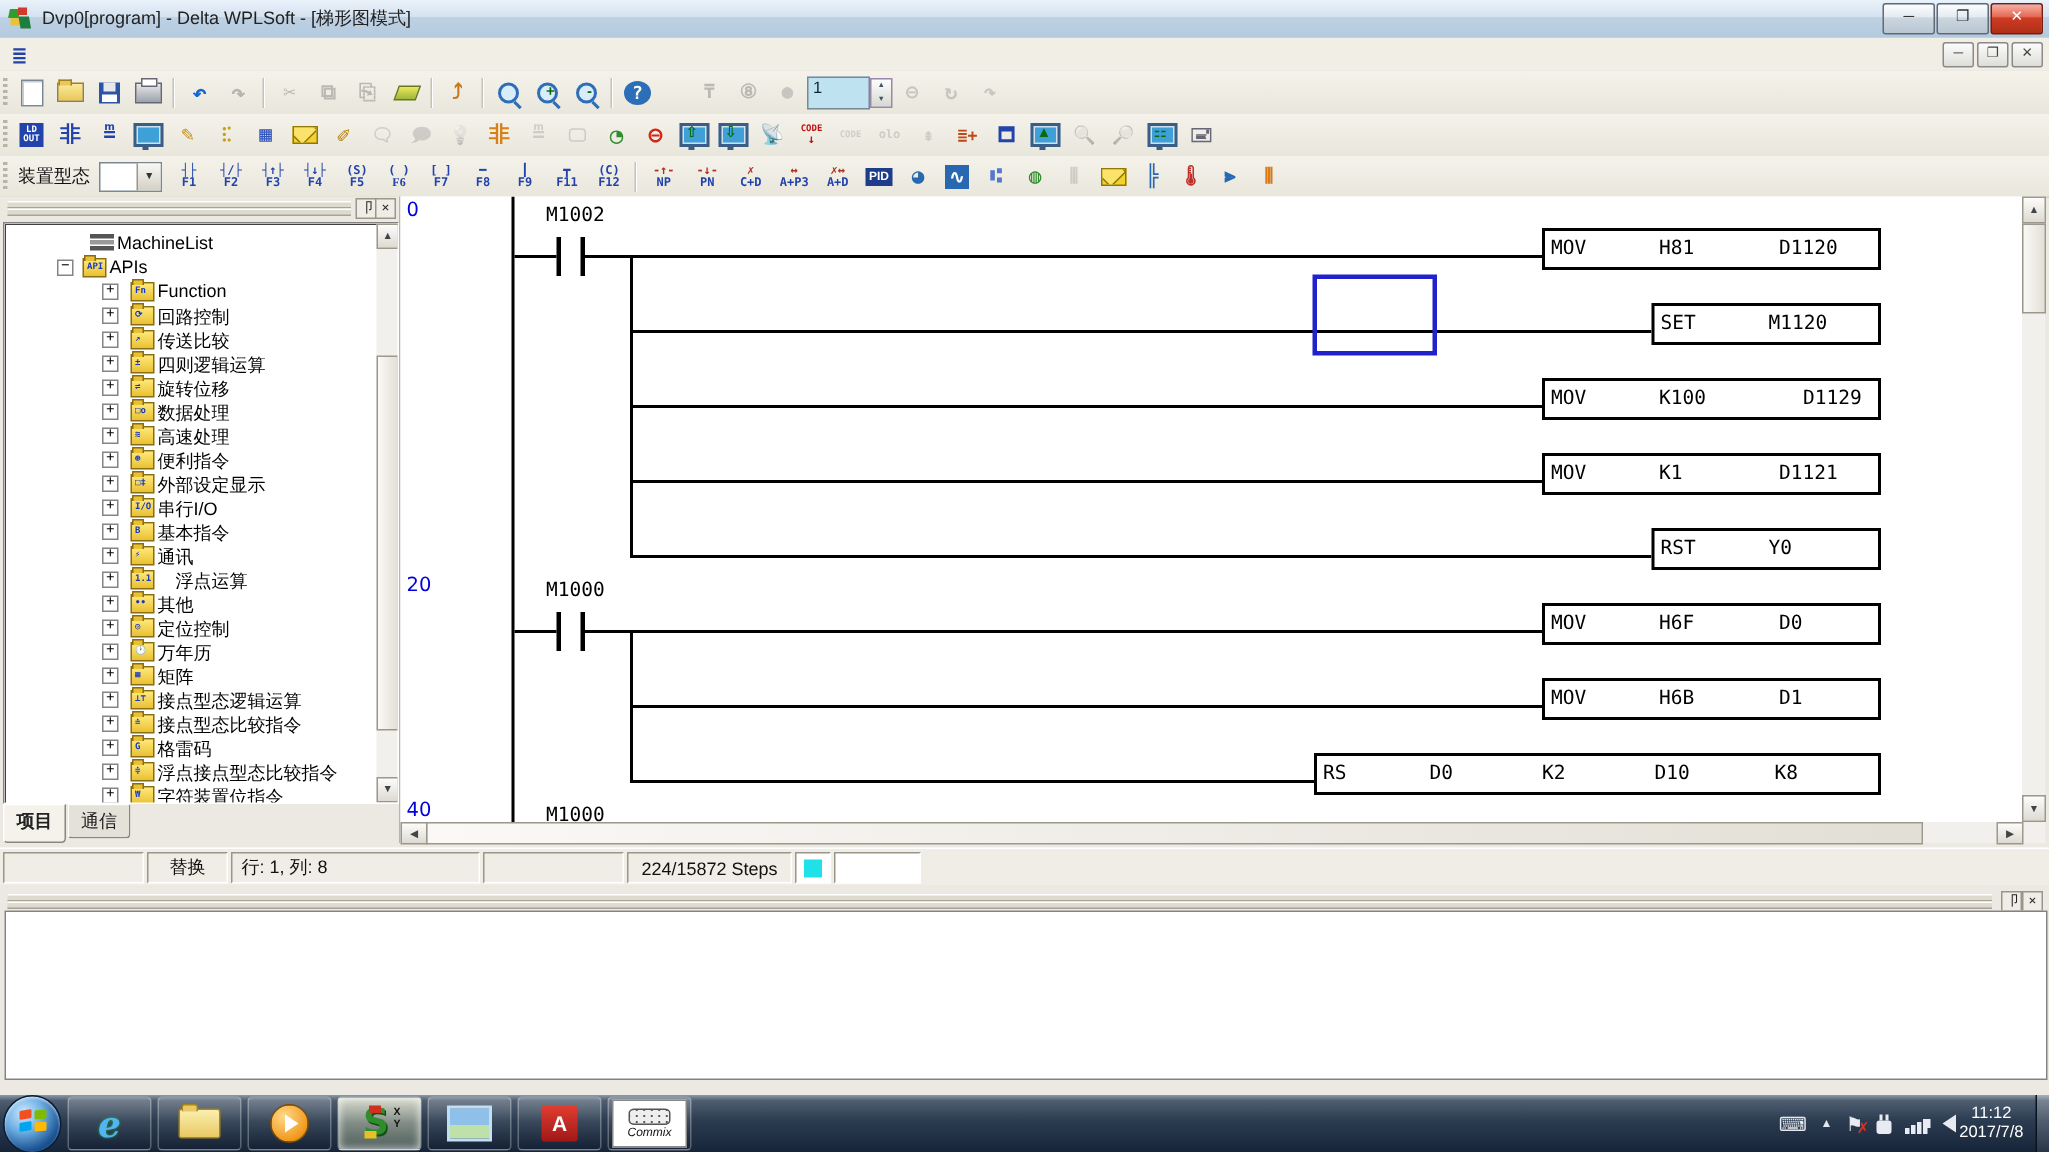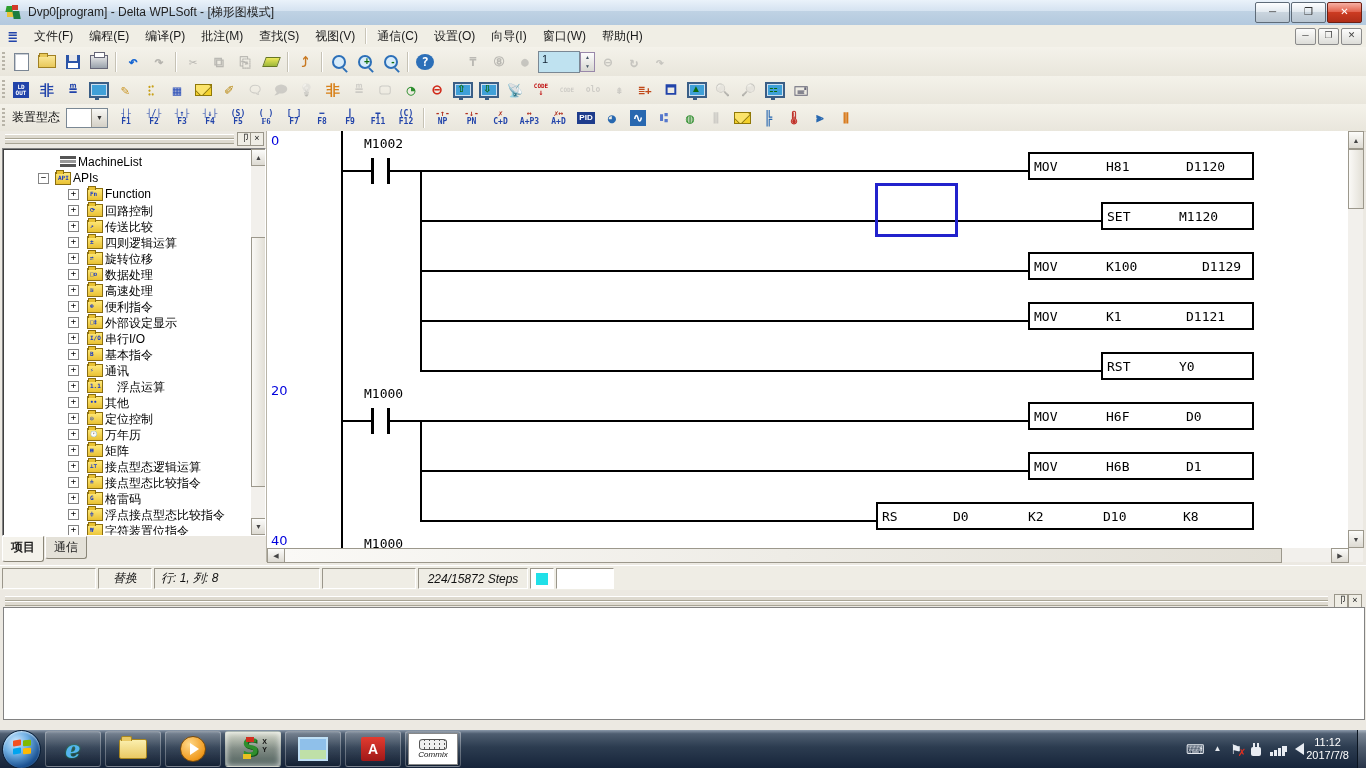--- a/index.html
+++ b/index.html
@@ -97,21 +97,21 @@
   .ln{position:absolute;background:#000;}
   .stepno{position:absolute;color:#0000DD;font-size:13px;font-family:"DejaVu Sans","Liberation Sans",sans-serif;}
   .devlbl{position:absolute;font-family:"DejaVu Sans Mono",monospace;font-size:13px;color:#000;}
   .ibox{position:absolute;height:28px;border:2px solid #000;background:#fff;box-sizing:border-box;}
   .ibox span{position:absolute;top:50%;transform:translateY(-50%);font-family:"DejaVu Sans Mono",monospace;font-size:13px;white-space:nowrap;}
   .cursorbox{position:absolute;border:3px solid #2222CC;background:transparent;}
 
   
   .statusbar{position:absolute;left:0;top:565px;width:100%;height:25px;background:#EFEDE5;border-top:1px solid #FFF;display:flex;align-items:center;}
   .spanel{height:19px;margin-left:2px;border:1px solid #9A968A;border-right-color:#FFF;border-bottom-color:#FFF;
-    display:flex;align-items:center;justify-content:center;color:#111;font-size:12px;white-space:nowrap;font-style:italic;}
+    display:flex;align-items:center;justify-content:center;color:#111;font-size:12px;white-space:nowrap;}
   .sind{width:12px;height:12px;background:#20E0E8;}
 
   
   .outdock{position:absolute;left:0;top:590px;width:100%;height:140px;background:#ECE9E2;}
   .outbox{position:absolute;left:3px;top:17px;width:1360px;height:111px;background:#fff;border:1px solid #828282;}
 
   
   .taskbar{position:absolute;left:0;top:730px;width:100%;height:38px;
     background:linear-gradient(#8B99AA 0%,#4E5D70 10%,#2C3C50 45%,#16243A 100%);display:flex;align-items:center;}
   .orb{width:37px;height:37px;border-radius:50%;margin-left:2px;position:relative;flex:0 0 auto;
@@ -167,34 +167,20 @@
     <span class="ttl">Dvp0[program] - Delta WPLSoft - [梯形图模式]</span>
     <div class="winbtns">
       <div class="wbtn">─</div>
       <div class="wbtn">❐</div>
       <div class="wbtn close">✕</div>
     </div>
   </div>
 
   <div class="menubar">
     <div class="mdi-icon">≣</div>
-    <div id="menu-items" style="display:flex;align-items:center;">
-        <div class="menu-item">文件(F)</div>
-        <div class="menu-item">编程(E)</div>
-        <div class="menu-item">编译(P)</div>
-        <div class="menu-item">批注(M)</div>
-        <div class="menu-item">查找(S)</div>
-        <div class="menu-item">视图(V)</div>
-        <div class="msep"></div>
-        <div class="menu-item">通信(C)</div>
-        <div class="menu-item">设置(O)</div>
-        <div class="menu-item">向导(I)</div>
-        <div class="menu-item">窗口(W)</div>
-        <div class="menu-item">帮助(H)</div>
-      </div>
     <div class="mdibtns">
       <div class="mdib">─</div>
       <div class="mdib">❐</div>
       <div class="mdib">✕</div>
     </div>
   </div>
 
   <div class="tbar" style="top:47px;height:29px;">
     <div class="grip"></div>
     <div id="tb1" style="display:flex;align-items:center;">

